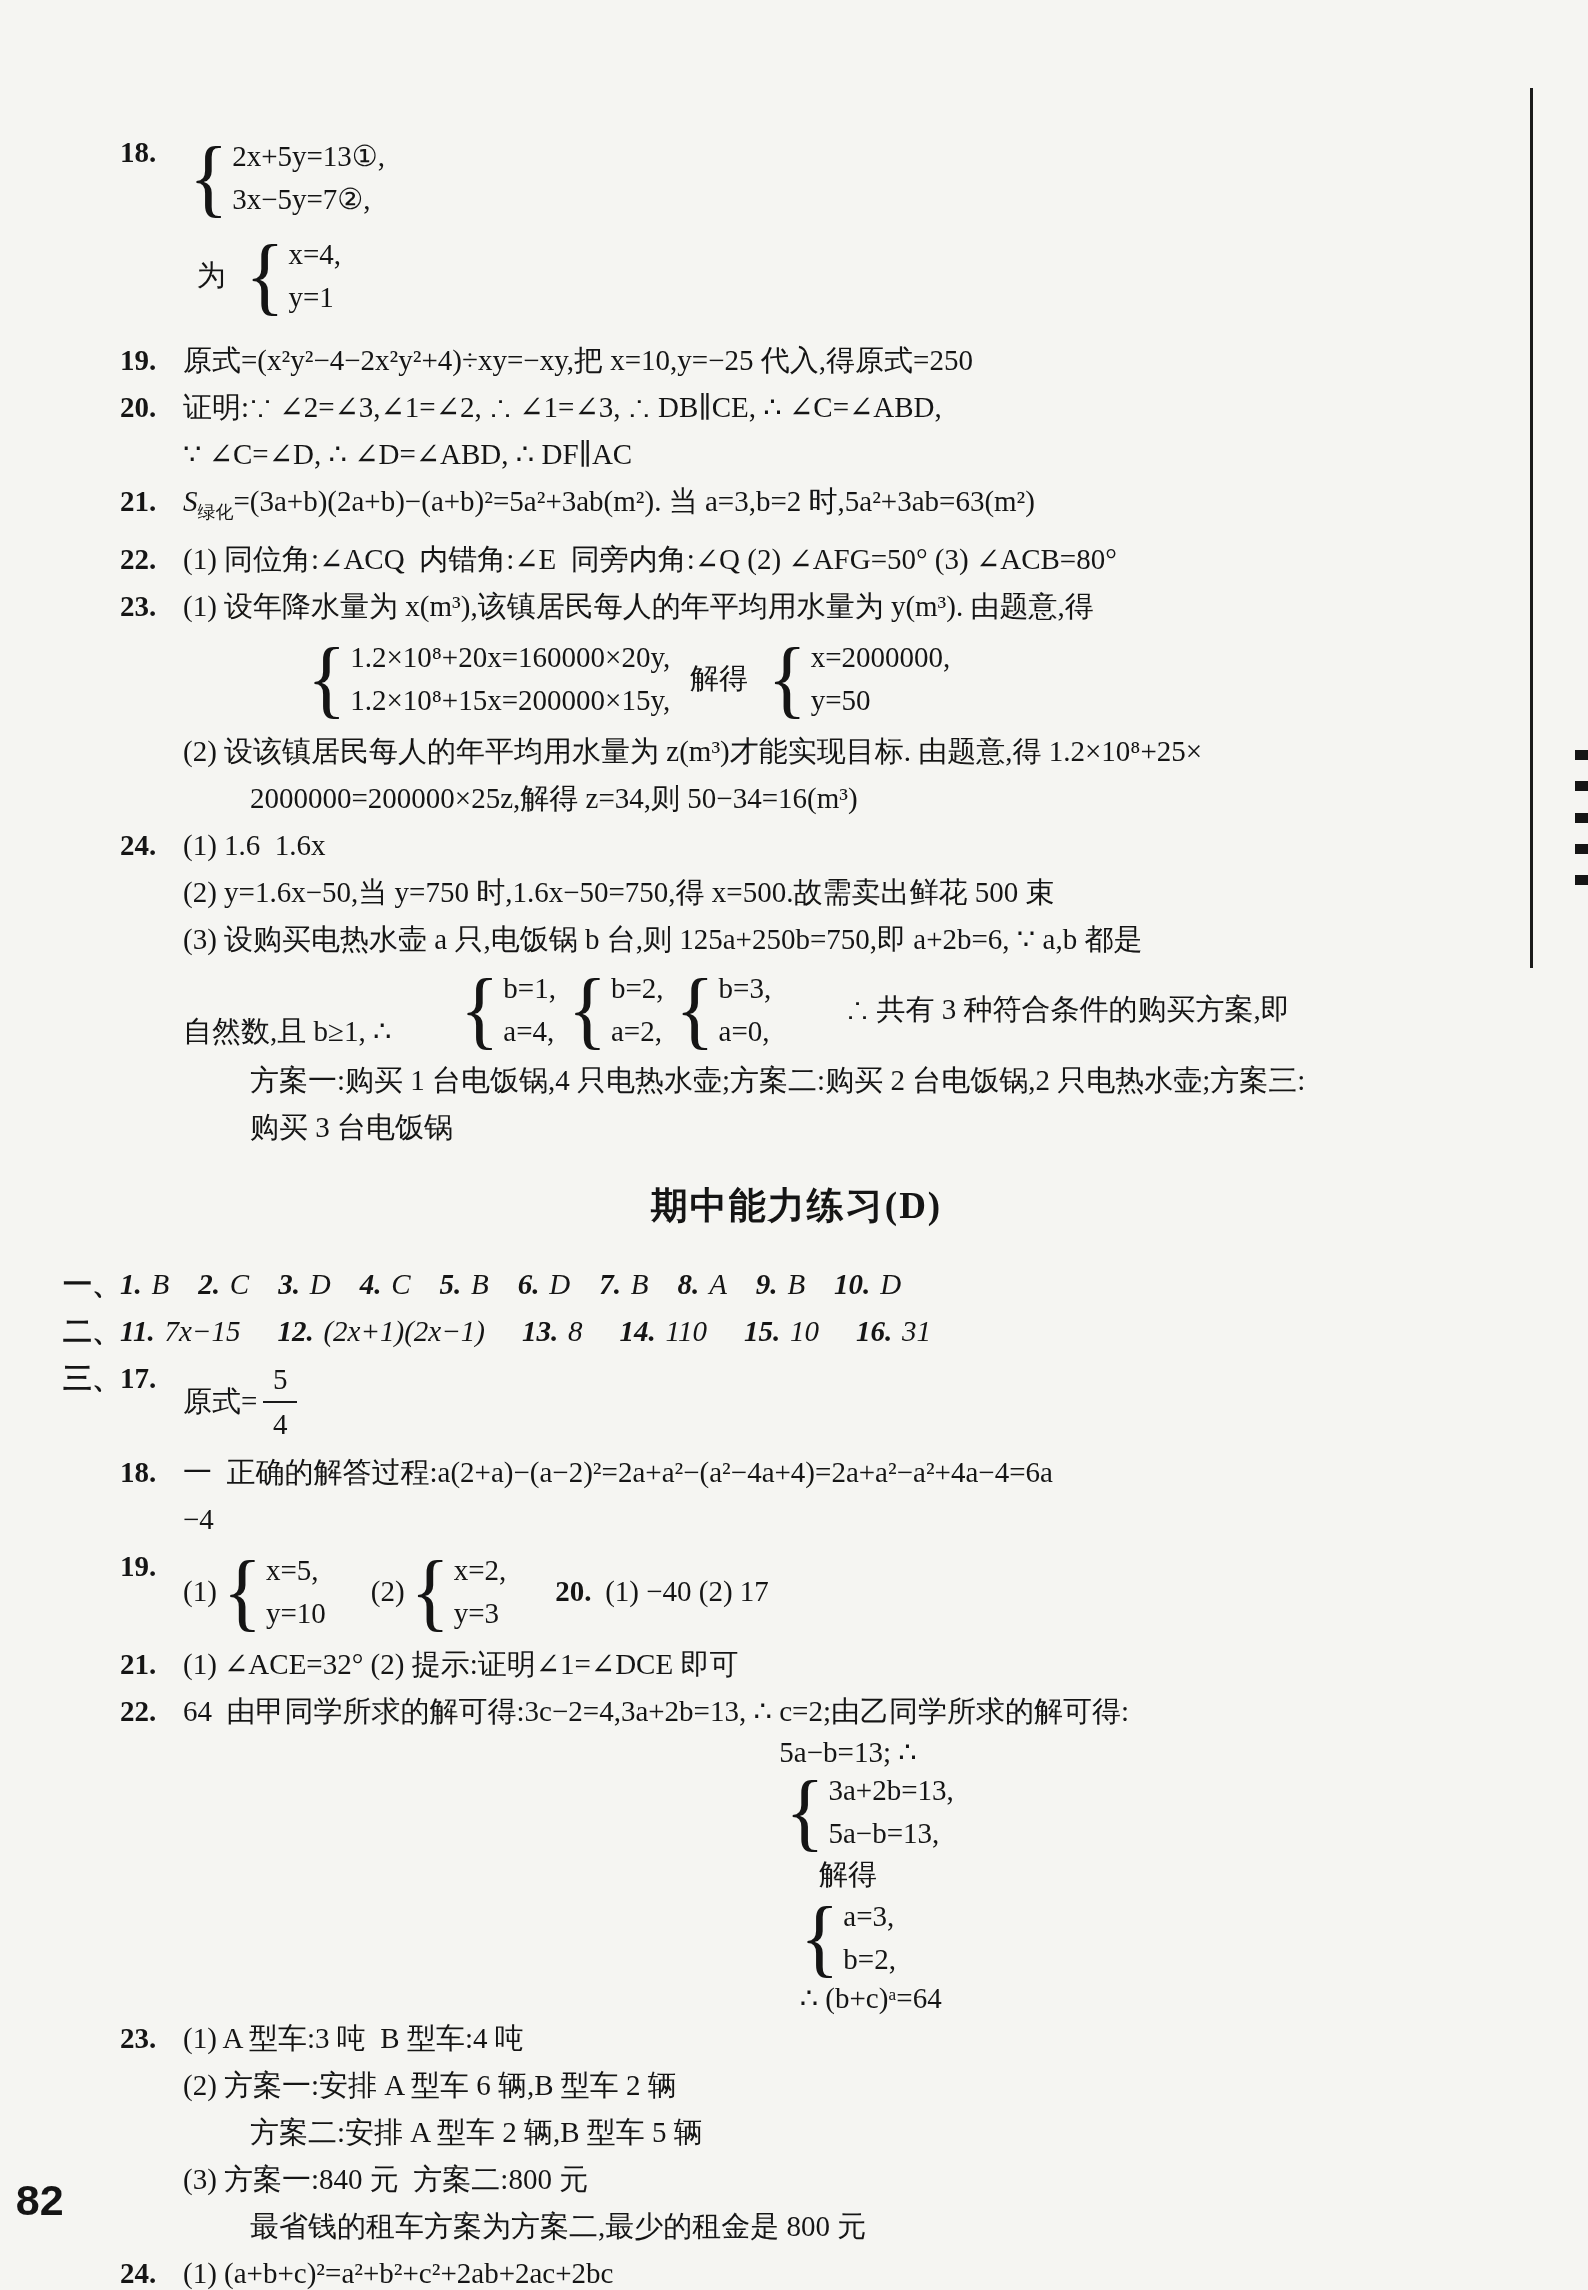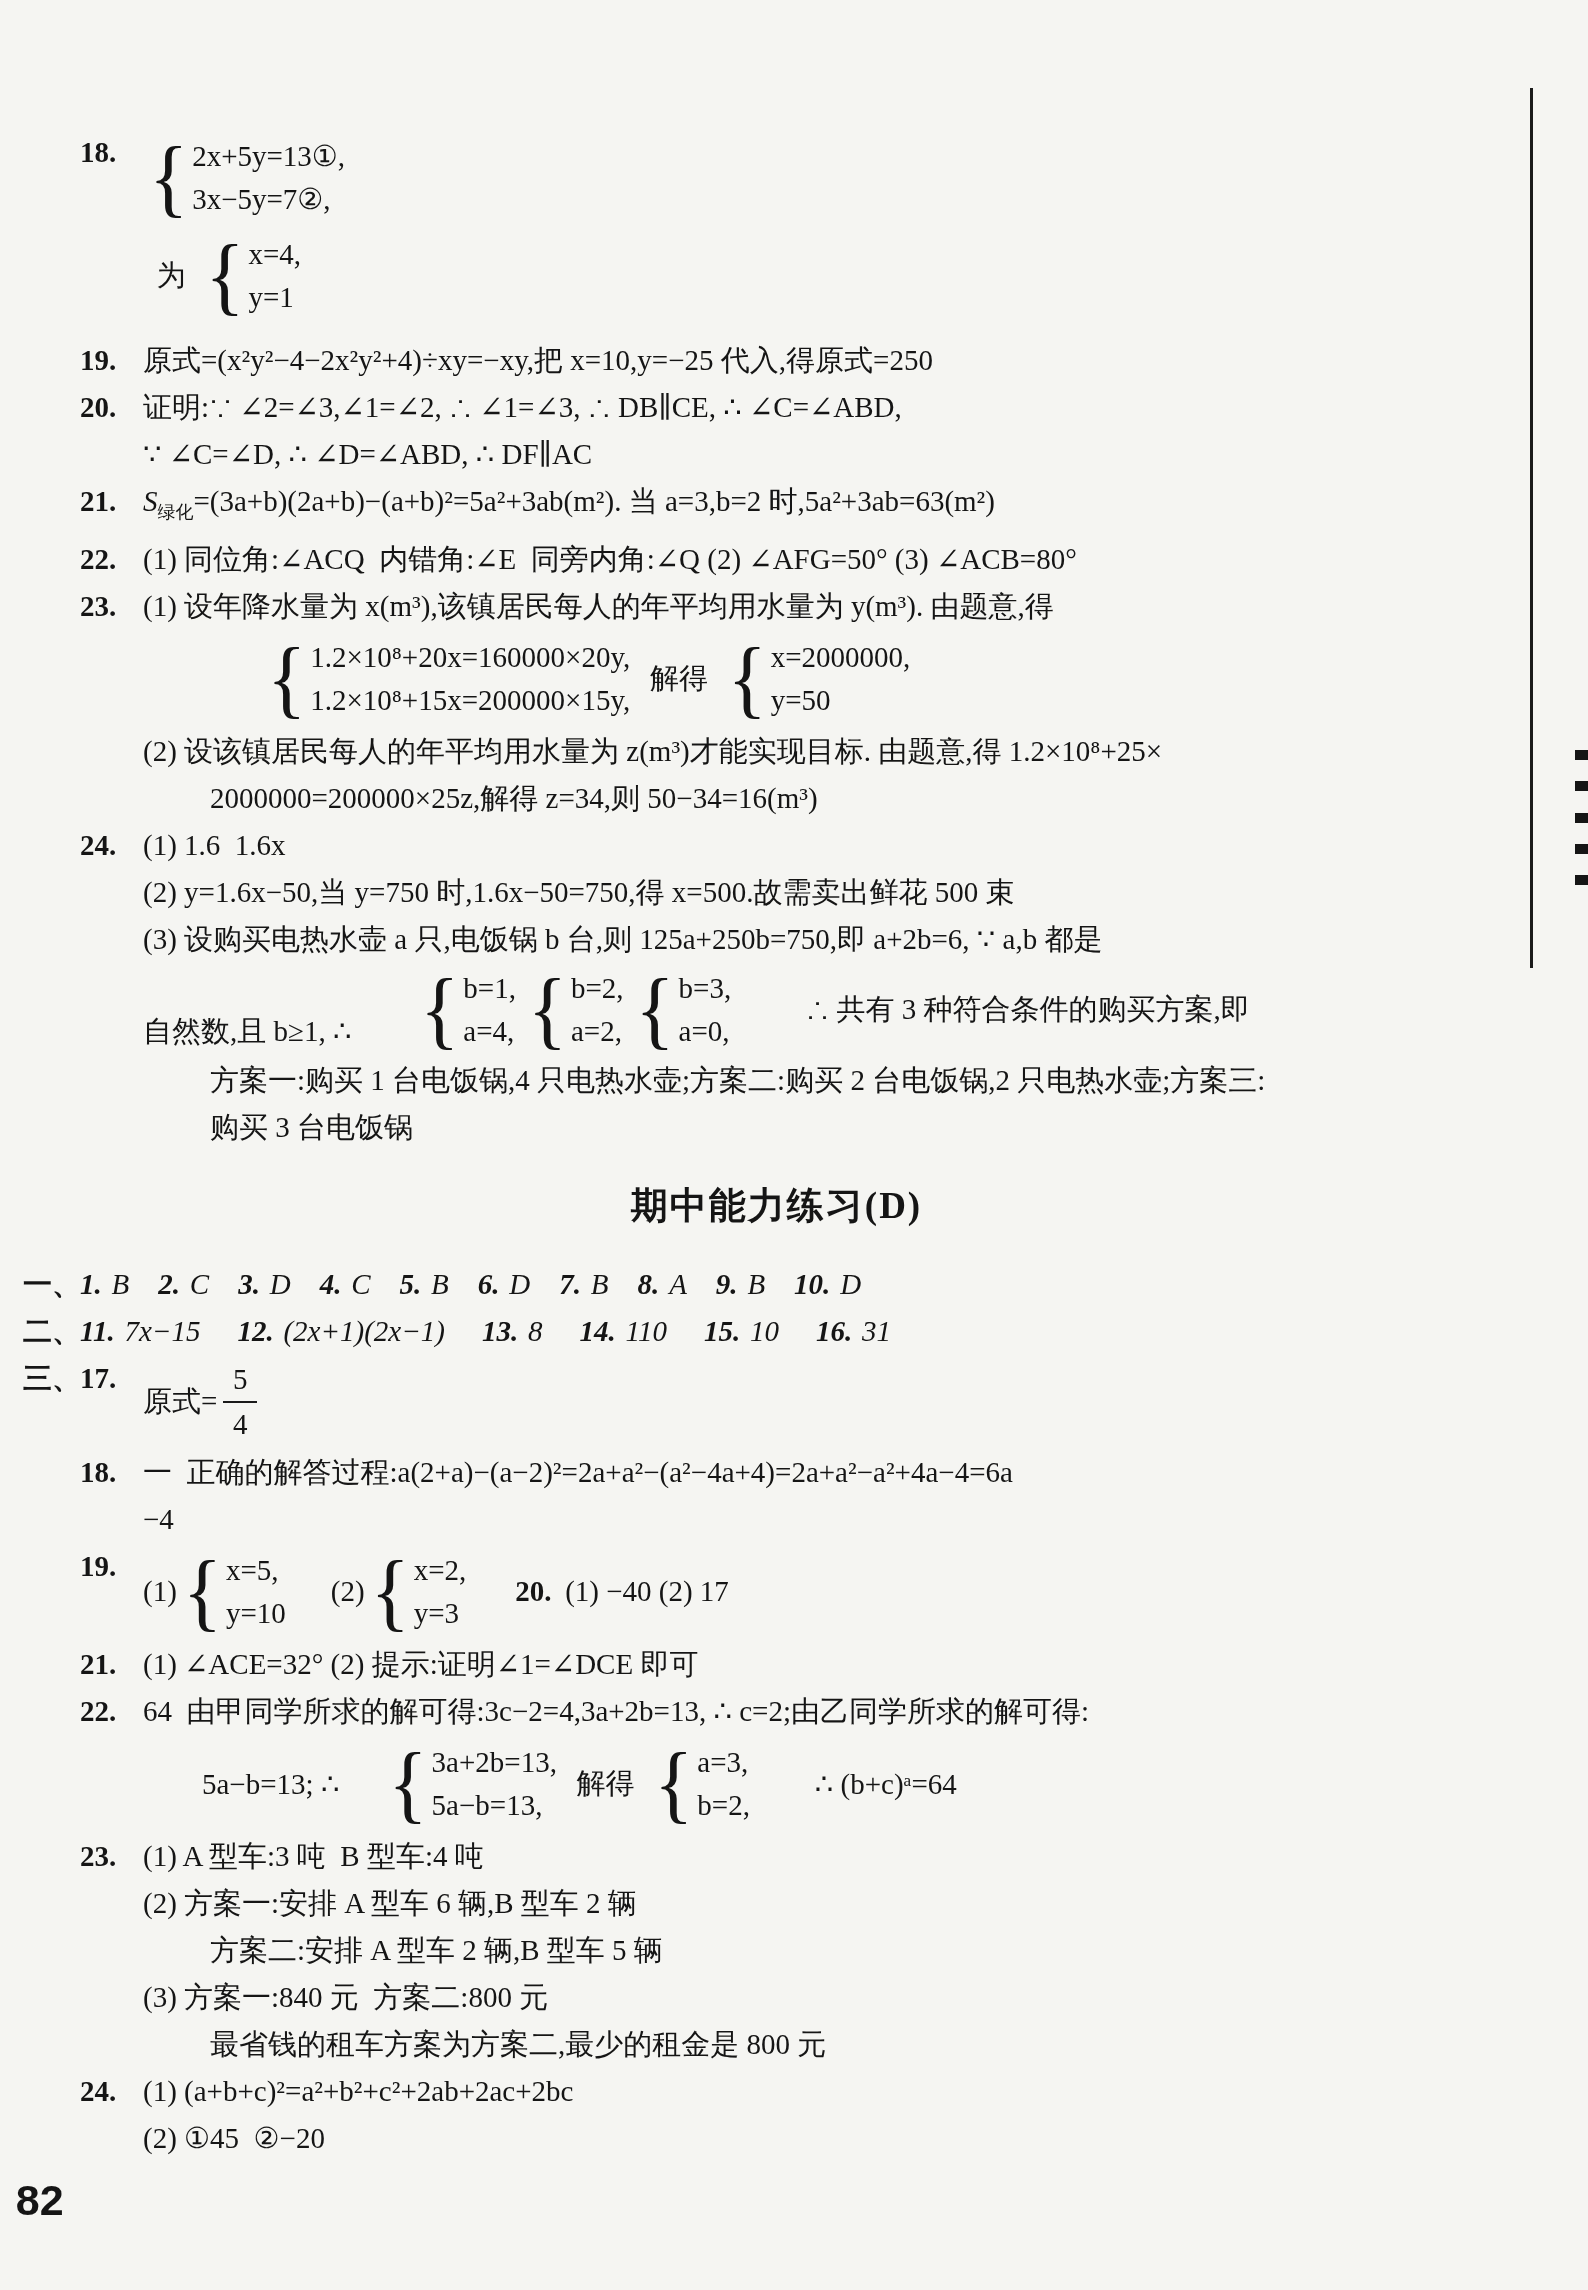--- a/index.html
+++ b/index.html
@@ -6,21 +6,21 @@
   body{
     width:1589px;height:2291px;
     background:#f5f5f2;
     font-family:"Liberation Serif","DejaVu Serif",serif;
     color:#151515;
     overflow:hidden;
     position:relative;
   }
   .page{
     position:absolute;inset:0;
-    padding:129px 116px 0 80px;
+    padding:129px 116px 0 120px;
     box-sizing:border-box;
   }
   .line{white-space:pre-wrap;line-height:47px;font-size:29px;}
   .item{display:flex;align-items:flex-start;}
   .no{width:63px;flex-shrink:0;font-weight:700;font-size:29px;line-height:47px;}
   .body{flex:1;min-width:0;}
   .bold{font-weight:700;}
   .cont{margin-left:67px;}
   
   .sysrow{display:flex;align-items:center;min-height:98px;font-size:29px;}
@@ -262,21 +262,21 @@
     <span class="no">21.</span>
     <div class="body">
       <div class="line">(1) ∠ACE=32° (2) 提示:证明∠1=∠DCE 即可</div>
     </div>
   </div>
 
   <div class="item">
     <span class="no">22.</span>
     <div class="body">
       <div class="line">64  由甲同学所求的解可得:3c−2=4,3a+2b=13, ∴ c=2;由乙同学所求的解可得:</div>
-      <div class="sysrow" style="margin-left:59px;">
+      <div class="sysrow" style="margin-left:40px;flex-direction:column;">
         <span>5a−b=13; ∴</span>
         <span class="sys" style="margin-left:49px;">
           <span class="brace">{</span>
           <span class="rows">
             <span class="r">3a+2b=13,</span>
             <span class="r">5a−b=13,</span>
           </span>
         </span>
         <span class="midtext">解得</span>
         <span class="sys">

